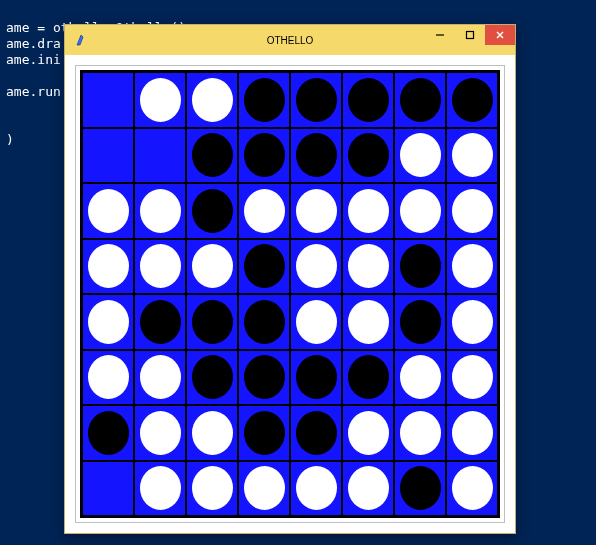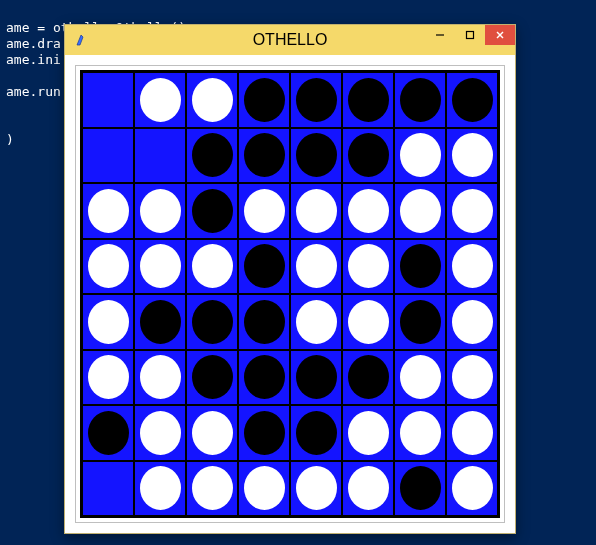--- a/index.html
+++ b/index.html
@@ -45,21 +45,21 @@
     display: flex;
     align-items: center;
     justify-content: center;
   }
   .tb-title {
     position: absolute;
     left: 0;
     right: 0;
     text-align: center;
     font-family: 'Segoe UI', sans-serif;
-    font-size: 16px;
+    font-size: 10px;
     color: #000;
     pointer-events: none;
   }
   .tb-controls {
     position: absolute;
     right: 0;
     top: 0;
     display: flex;
     height: 20px;
   }

